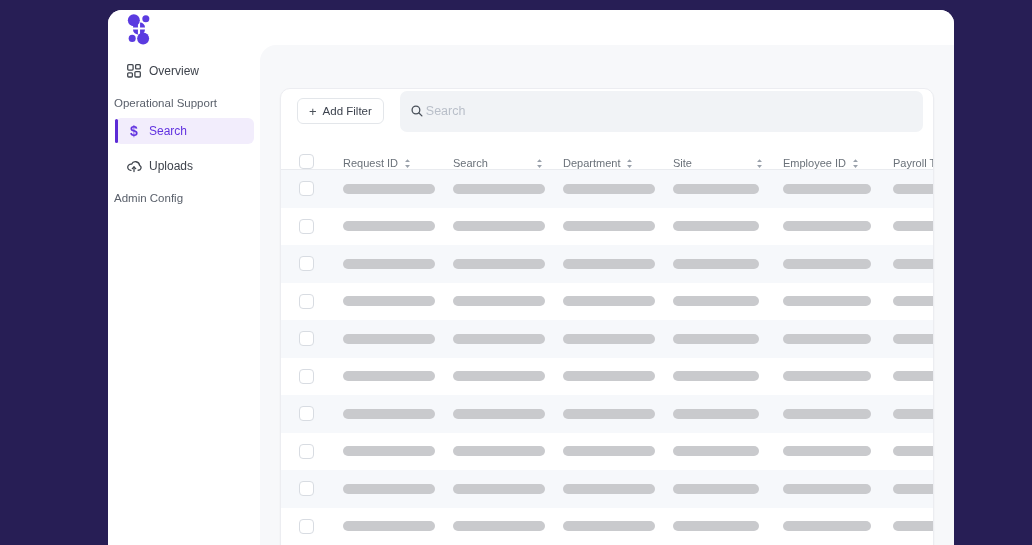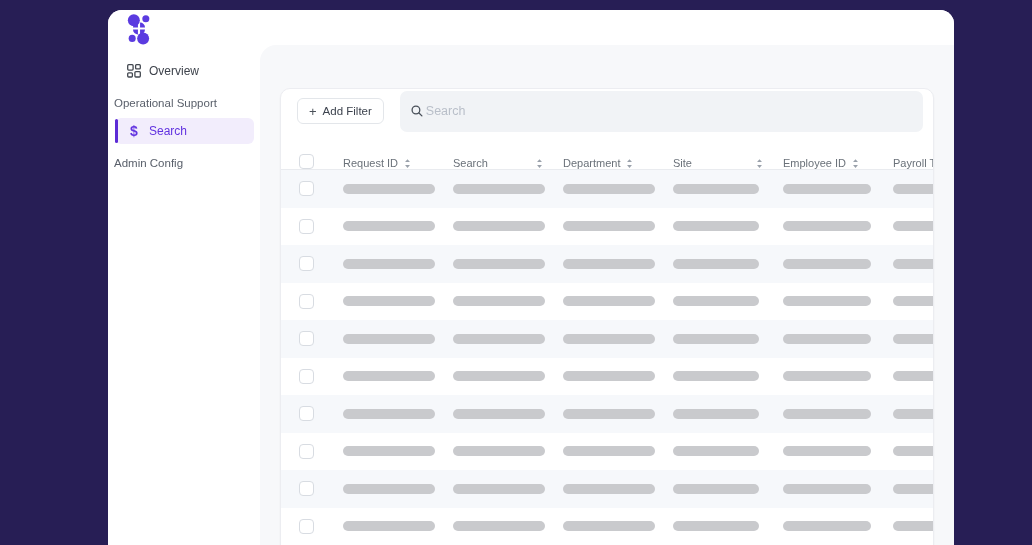--- a/index.html
+++ b/index.html
@@ -98,20 +98,30 @@
         </div>
         <div class="nav-section">Operational Support</div>
         <div class="nav-item active">
           <span class="nav-icon">
             <svg viewBox="0 0 16 16">
               <text x="8" y="13" text-anchor="middle" font-size="14" font-weight="600" fill="currentColor" font-family="Liberation Sans, sans-serif">$</text>
             </svg>
           </span>
           <span class="nav-label">Search</span>
         </div>
+        <div class="nav-item">
+          <span class="nav-icon">
+            <svg viewBox="0 0 16 16" fill="none" stroke="currentColor" stroke-width="1.3" stroke-linecap="round" stroke-linejoin="round">
+              <path d="M5,12.3 a3.1,3.1 0 1 1 0.6,-6.1 a4.2,4.2 0 0 1 8,1.1 a2.6,2.6 0 0 1 -1.5,4.9"></path>
+              <path d="M8,13.6 L8,9"></path>
+              <path d="M6.3,10.6 L8,8.9 L9.7,10.6"></path>
+            </svg>
+          </span>
+          <span class="nav-label">Uploads</span>
+        </div>
         <div class="nav-section">Admin Config</div>
       </div>
 
     <div class="content">
       <div class="card">
 
         <div class="toolbar">
           <button class="add-filter">
             <span class="plus">+</span>
             <span>Add Filter</span>

